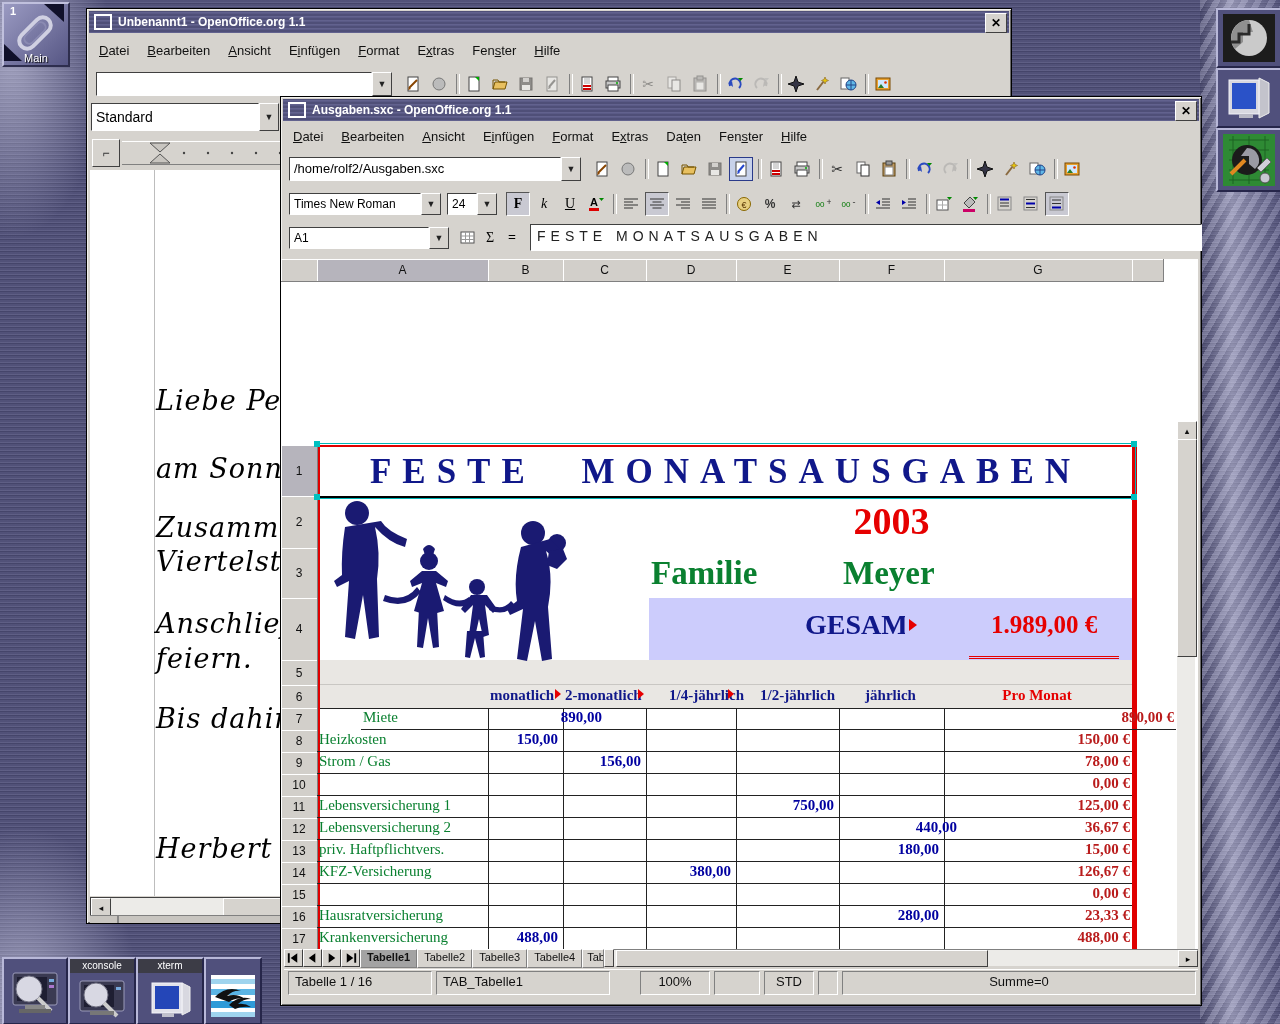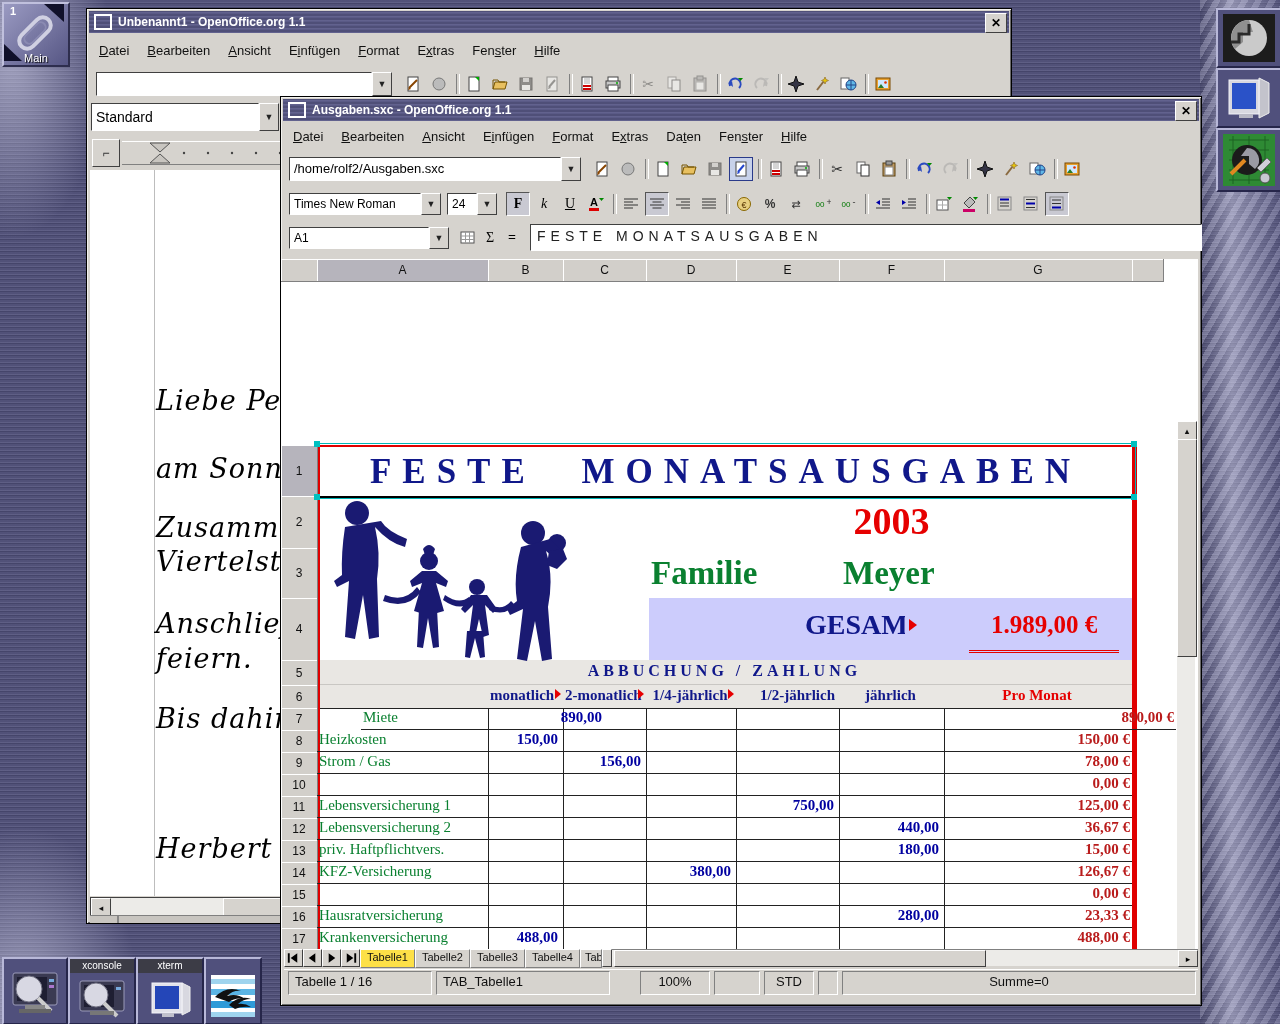--- a/index.html
+++ b/index.html
@@ -101,32 +101,32 @@
   #grayband{position:absolute;left:36px;top:401px;width:815px;height:48px;background:#e9e7e3;border-bottom:1px solid #222;}
   #grayband:after{content:"";position:absolute;left:0;right:0;top:24px;height:1px;background:#c9c7c3;}
   #redleft{position:absolute;left:36px;top:186px;width:3px;height:665px;background:#e00000;}
   #redright{position:absolute;left:851px;top:186px;width:5px;height:665px;background:#e00000;}
   #year{position:absolute;left:558px;top:240px;width:105px;text-align:center;font-family:"Liberation Serif",serif;font-weight:bold;font-size:38px;color:#e60000;}
   #fam1{position:absolute;left:370px;top:296px;font-family:"Liberation Serif",serif;font-weight:bold;font-size:33px;color:#0a8030;}
   #fam2{position:absolute;left:562px;top:296px;font-family:"Liberation Serif",serif;font-weight:bold;font-size:33px;color:#0a8030;}
   #gesamt{position:absolute;left:524px;top:350px;width:100px;overflow:hidden;white-space:nowrap;
      font-family:"Liberation Serif",serif;font-weight:bold;font-size:28px;color:#10188a;}
   #gesamt-arrow{position:absolute;left:628px;top:360px;width:0;height:0;border-left:8px solid #e60000;border-top:6px solid transparent;border-bottom:6px solid transparent;}
-  #total{position:absolute;left:688px;top:352px;width:150px;text-align:center;font-family:"Liberation Serif",serif;font-weight:bold;font-size:25px;color:#e60000;border-bottom:3px double #e60000;padding-bottom:11px;}
+  #total{position:absolute;left:688px;top:352px;width:150px;text-align:center;font-family:"Liberation Serif",serif;font-weight:bold;font-size:25px;color:#e60000;border-bottom:3px double #e60000;padding-bottom:17px;}
   #abbu{position:absolute;left:36px;top:403px;width:815px;text-align:center;font-family:"Liberation Serif",serif;font-weight:bold;font-size:16px;letter-spacing:4px;color:#10188a;}
   .phdr{position:absolute;top:428px;height:19px;font-family:"Liberation Serif",serif;font-weight:bold;font-size:15px;color:#10188a;white-space:nowrap;overflow:hidden;}
   .phdr.red{color:#e60000;}
   #family-svg{position:absolute;left:38px;top:240px;z-index:3;}
 
   #c-vscroll{position:absolute;left:896px;top:162px;width:18px;height:690px;background:#ecebe8;}
   #c-vthumb{position:absolute;left:0;top:18px;width:18px;height:216px;background:#d6d3ce;}
   #c-tabbar{position:absolute;left:3px;top:852px;width:914px;height:18px;background:#d6d3ce;display:flex;align-items:flex-start;}
   .tabnav{width:17px;height:16px;background:#d6d3ce;display:flex;align-items:center;justify-content:center;flex:none;}
   .sheettab{height:16px;padding:1px 6px 0 6px;font-size:11px;color:#111;background:#d6d3ce;border:1px solid #808080;border-top:1px solid #fff;border-left:1px solid #fff;flex:none;white-space:nowrap;overflow:hidden;}
-  .sheettab.active{background:#fde047;font-weight:normal;}
+  .sheettab.active{background:#a3a3a3;font-weight:bold;}
   #tab-scroll{position:relative;flex:1;height:16px;background:#ecebe8;border-top:1px solid #808080;}
   #tab-thumb{position:absolute;left:2px;top:0;width:370px;height:15px;background:#d6d3ce;}
   #tab-right{position:absolute;right:0;top:0;width:18px;height:15px;background:#d6d3ce;display:flex;align-items:center;justify-content:center;font-size:9px;}
   #c-status{position:absolute;left:3px;top:872px;width:914px;height:26px;background:#d6d3ce;border-top:1px solid #fff;display:flex;align-items:center;font-size:13px;color:#111;}
   .stpanel{height:20px;border:1px solid;border-color:#808080 #fff #fff #808080;margin-left:4px;padding:2px 6px 0 6px;white-space:nowrap;overflow:hidden;}
 
   
   #main-btn{position:absolute;left:2px;top:2px;width:64px;height:61px;z-index:3;
     background:linear-gradient(135deg,#9a9ac2,#565684);border:2px solid;border-color:#c0c0dd #2e2e4e #2e2e4e #c0c0dd;color:#fff;}
   #main-btn .ws{position:absolute;left:6px;top:1px;font-size:11px;font-weight:bold;}
@@ -637,21 +637,20 @@
     </div>
     <div id="blackline"></div>
     <div id="lavender"></div>
     <div id="grayband"></div>
     <div id="year">2003</div>
     <div id="fam1">Familie</div>
     <div id="fam2">Meyer</div>
     <div id="gesamt">GESAMT</div>
     <div id="gesamt-arrow"></div>
     <div id="total">1.989,00 €</div>
-    <div id="abbu">ABBUCHUNG / ZAHLUNG</div>
     <div id="redleft"></div>
     <div id="redright"></div>
     <div id="sel-rect"></div>
 
     <svg id="family-svg" width="314" height="182" viewBox="0 0 314 182">
       <g fill="#1a1a72">
 
         <circle cx="38" cy="14" r="12"></circle>
         <path d="M26 28 q-4 26 -3 48 l-8 6 3 6 12 -6 -4 56 10 2 8 -44 6 44 10 -2 -2 -58 q4 -26 -2 -52 q14 16 30 20 l2 -8 q-20 -8 -26 -18 z"></path>
 
@@ -729,21 +728,21 @@
       <div class="drow" style="top: 515px;">
         <span class="cell-val red" style="left: 627px; width: 186px;">0,00 €</span>
       </div>
       <div class="drow" style="top: 537px;">
         <span class="cell-label">Lebensversicherung 1</span>
         <span class="cell-val" style="left: 419px; width: 98px;">750,00</span>
         <span class="cell-val red" style="left: 627px; width: 186px;">125,00 €</span>
       </div>
       <div class="drow" style="top: 559px;">
         <span class="cell-label">Lebensversicherung 2</span>
-        <span class="cell-val" style="left: 522px; width: 100px;">440,00</span>
+        <span class="cell-val" style="left: 540px; width: 100px;">440,00</span>
         <span class="cell-val red" style="left: 627px; width: 186px;">36,67 €</span>
       </div>
       <div class="drow" style="top: 581px;">
         <span class="cell-label">priv. Haftpflichtvers.</span>
         <span class="cell-val" style="left: 522px; width: 100px;">180,00</span>
         <span class="cell-val red" style="left: 627px; width: 186px;">15,00 €</span>
       </div>
       <div class="drow" style="top: 603px;">
         <span class="cell-label">KFZ-Versicherung</span>
         <span class="cell-val" style="left: 329px; width: 85px;">380,00</span>
@@ -759,21 +758,21 @@
       </div>
       <div class="drow" style="top: 669px;">
         <span class="cell-label">Krankenversicherung</span>
         <span class="cell-val" style="left: 171px; width: 70px;">488,00</span>
         <span class="cell-val red" style="left: 627px; width: 186px;">488,00 €</span>
       </div>
       <span class="phdr" style="left: 209px; width: 69px; text-align: left;">monatlich</span>
       <span class="trunc-arrow" style="left: 274px; top: 430px;"></span>
       <span class="phdr" style="left: 284px; width: 77px; text-align: left;">2-monatlich</span>
       <span class="trunc-arrow" style="left: 357px; top: 430px;"></span>
-      <span class="phdr" style="left: 367px; width: 84px; text-align: center;">1/4-jährlich</span>
+      <span class="phdr" style="left: 379px; width: 84px; text-align: right;">1/4-jährlich</span>
       <span class="trunc-arrow" style="left: 447px; top: 430px;"></span>
       <span class="phdr" style="left: 457px; width: 97px; text-align: right;">1/2-jährlich</span>
       <span class="phdr" style="left: 560px; width: 99px; text-align: center;">jährlich</span>
       <span class="phdr red" style="left: 665px; width: 182px; text-align: center;">Pro Monat</span>
       <span class="sel-handle" style="left: 33px; top: 182px;"></span>
       <span class="sel-handle" style="left: 850px; top: 182px;"></span>
       <span class="sel-handle" style="left: 33px; top: 235px;"></span>
       <span class="sel-handle" style="left: 850px; top: 235px;"></span>
     </div>
 

